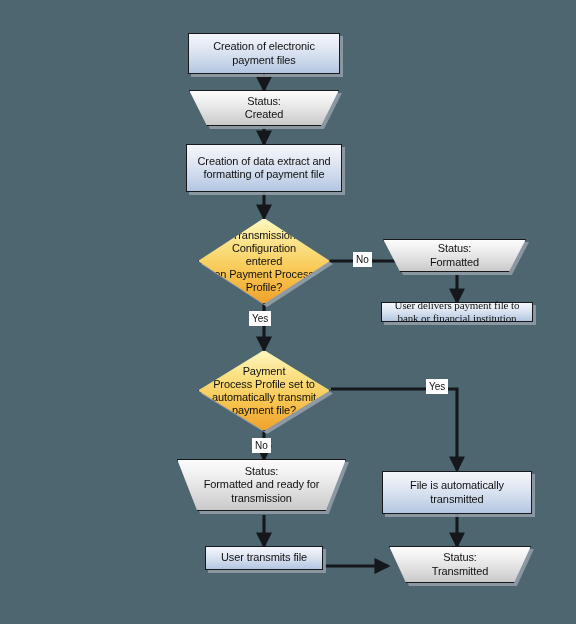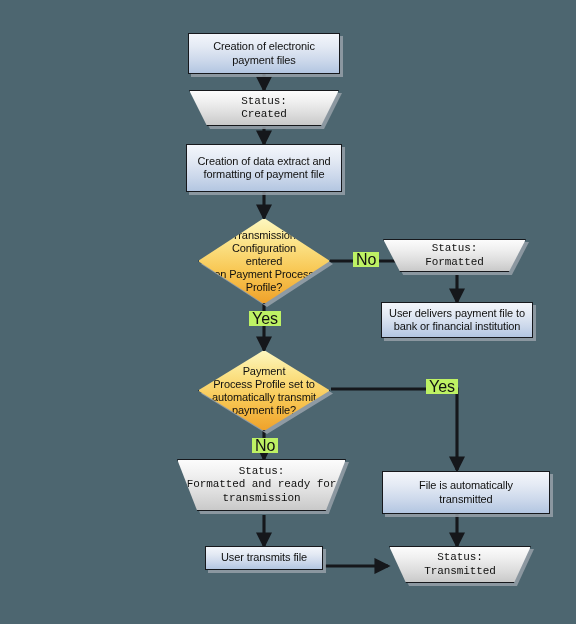--- a/index.html
+++ b/index.html
@@ -58,21 +58,20 @@
     background: linear-gradient(to bottom, #f3f6fb 0%, #e4eaf4 32%, #ccd8eb 68%, #b3c6e1 100%);
     border: 1.6px solid #16181c;
     box-shadow: 3px 3px 0 0 rgba(150,160,168,0.85);
   }
 
   
   .status {
     background: linear-gradient(to bottom, #fcfcfc 0%, #f0f0f0 30%, #dedede 65%, #c9c9c9 100%);
     border: 1.6px solid #16181c;
     clip-path: polygon(0 0, 100% 0, 88% 100%, 12% 100%);
-    font-family: Liberation Mono, monospace;
   }
   .status-shadow {
     position: absolute;
     background: rgba(150,160,168,0.85);
     clip-path: polygon(0 0, 100% 0, 88% 100%, 12% 100%);
   }
 
   
   .decision {
     background: linear-gradient(to bottom, #fdf7bf 0%, #fbe389 28%, #f8c753 62%, #efa22b 100%);
@@ -81,23 +80,23 @@
   }
   .decision-shadow {
     position: absolute;
     background: rgba(150,160,168,0.9);
     clip-path: polygon(50% 0, 100% 50%, 50% 100%, 0 50%);
   }
 
   
   .edge-label {
     position: absolute;
-    background: #bef264;
+    background: #ffffff;
     color: #111;
-    font-size: 16px;
+    font-size: 10px;
     line-height: 13px;
     padding: 1px 3px 1px 3px;
     box-sizing: border-box;
     text-align: center;
     white-space: nowrap;
   }
 </style>
 </head>
 <body>
 
@@ -158,41 +157,41 @@
 on Payment Process
 Profile?</div>
   </div>
 
   <div class="status-shadow" style="left:386px; top:242px; width:143px; height:33px;"></div>
   <div class="node status" style="left:383px; top:239px; width:143px; height:33px;">
     <div class="label">Status:
 Formatted</div>
   </div>
 
-  <div class="node proc" style="left:381px; top:302px; width:152px; height:36px;">
+  <div class="node proc" style="left:381px; top:302px; width:152px; height:20px;font-family:Liberation Serif, serif;">
     <div class="label">User delivers payment file to
 bank or financial institution</div>
   </div>
 
   <div class="decision-shadow" style="left:201px; top:353px; width:132px; height:81px;"></div>
   <div class="node decision" style="left:198px; top:350px; width:132px; height:81px;">
     <div class="label" style="line-height:13px; padding:0 11px;">Payment
 Process Profile set to
 automatically transmit
 payment file?</div>
   </div>
 
   <div class="status-shadow" style="left:180px; top:462px; width:169px; height:52px;"></div>
   <div class="node status" style="left:177px; top:459px; width:169px; height:52px;">
     <div class="label">Status:
 Formatted and ready for
 transmission</div>
   </div>
 
-  <div class="node proc" style="left:382px; top:471px; width:168px; height:43px;">
+  <div class="node proc" style="left:382px; top:471px; width:150px; height:43px;">
     <div class="label">File is automatically
 transmitted</div>
   </div>
 
   <div class="node proc" style="left:205px; top:546px; width:118px; height:24px;">
     <div class="label">User transmits file</div>
   </div>
 
   <div class="status-shadow" style="left:392px; top:549px; width:142px; height:37px;"></div>
   <div class="node status" style="left:389px; top:546px; width:142px; height:37px;">

